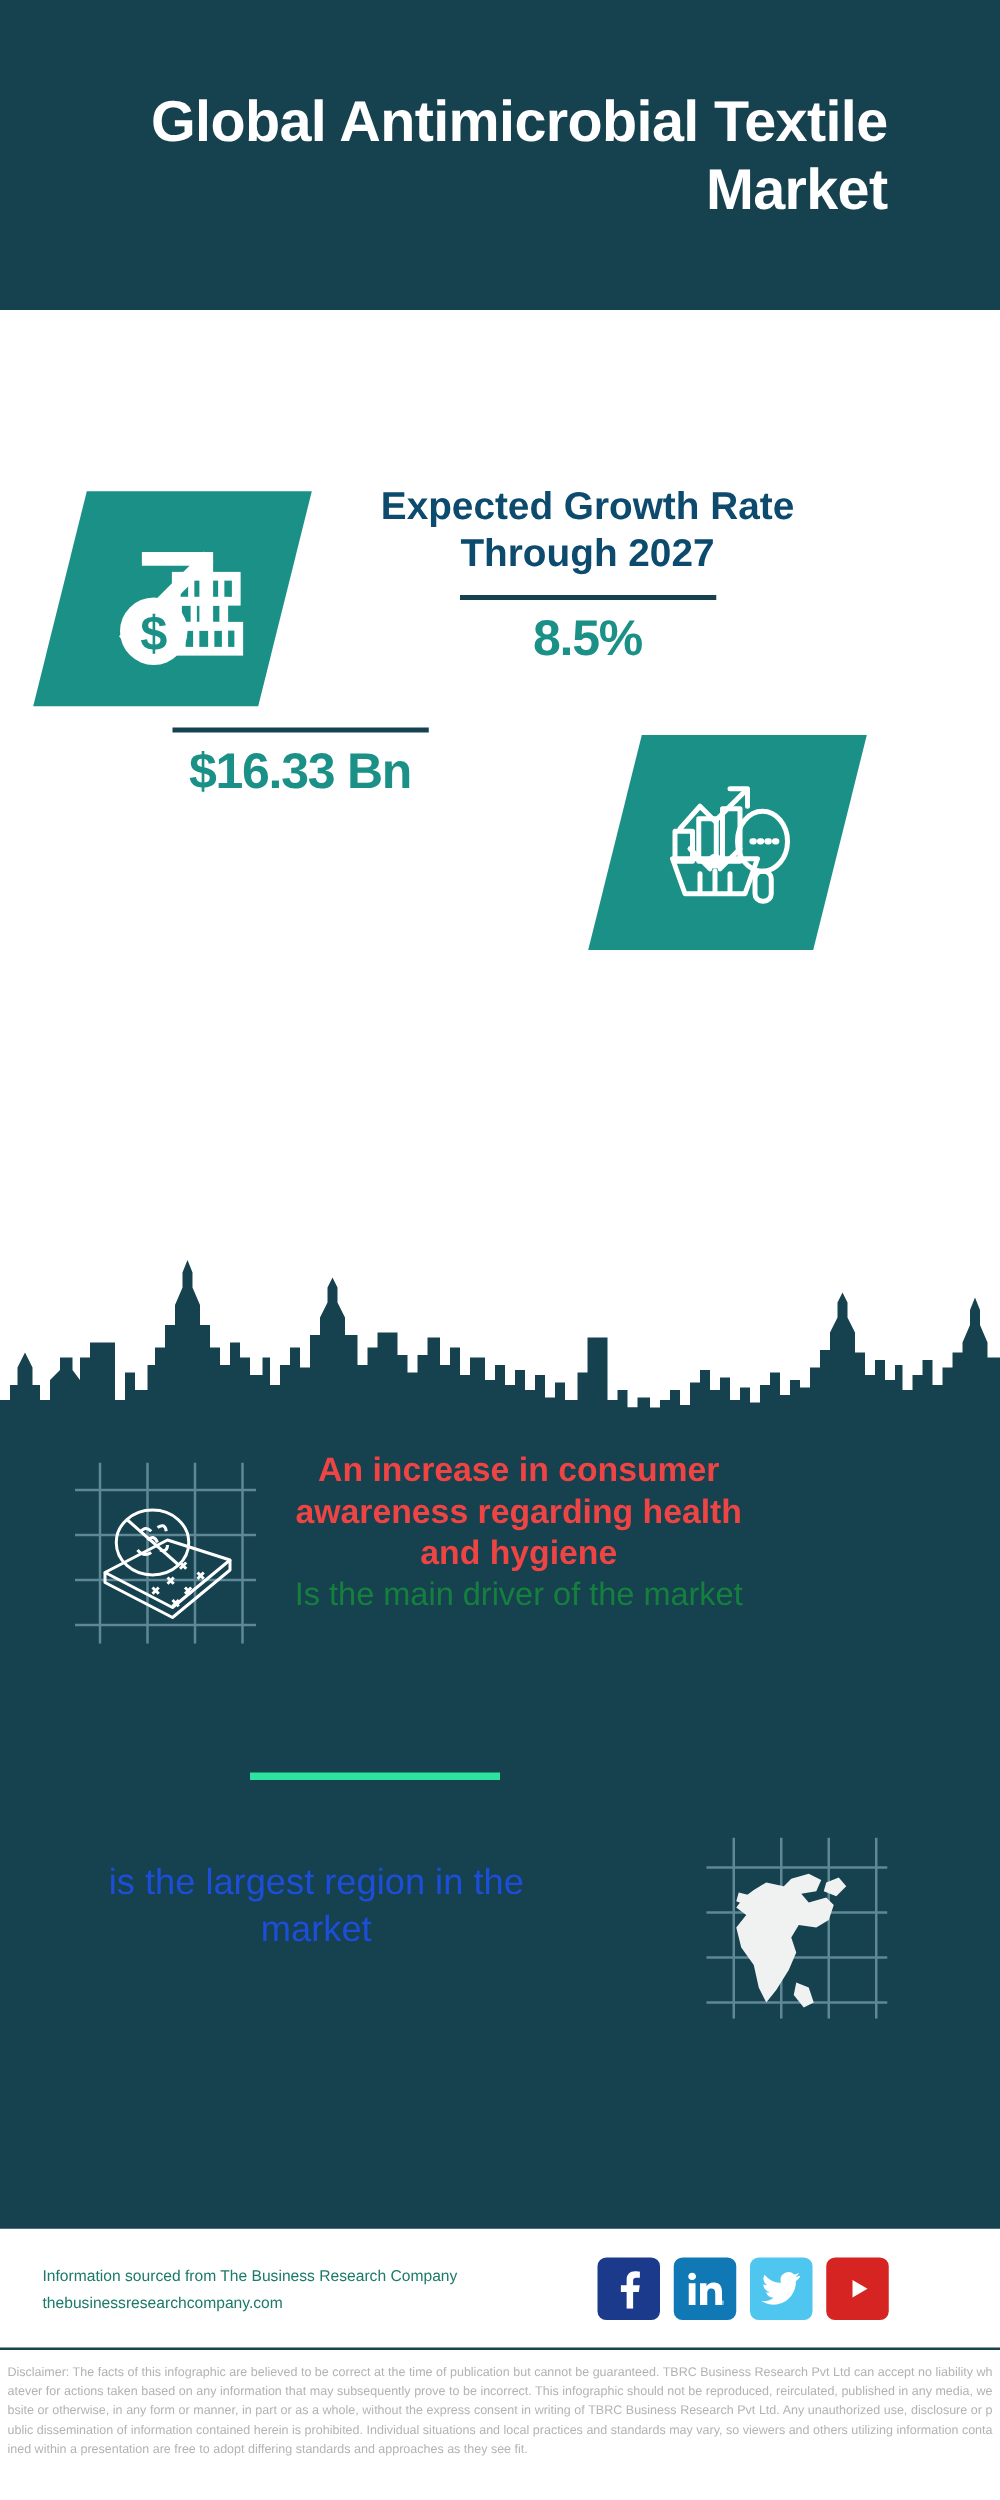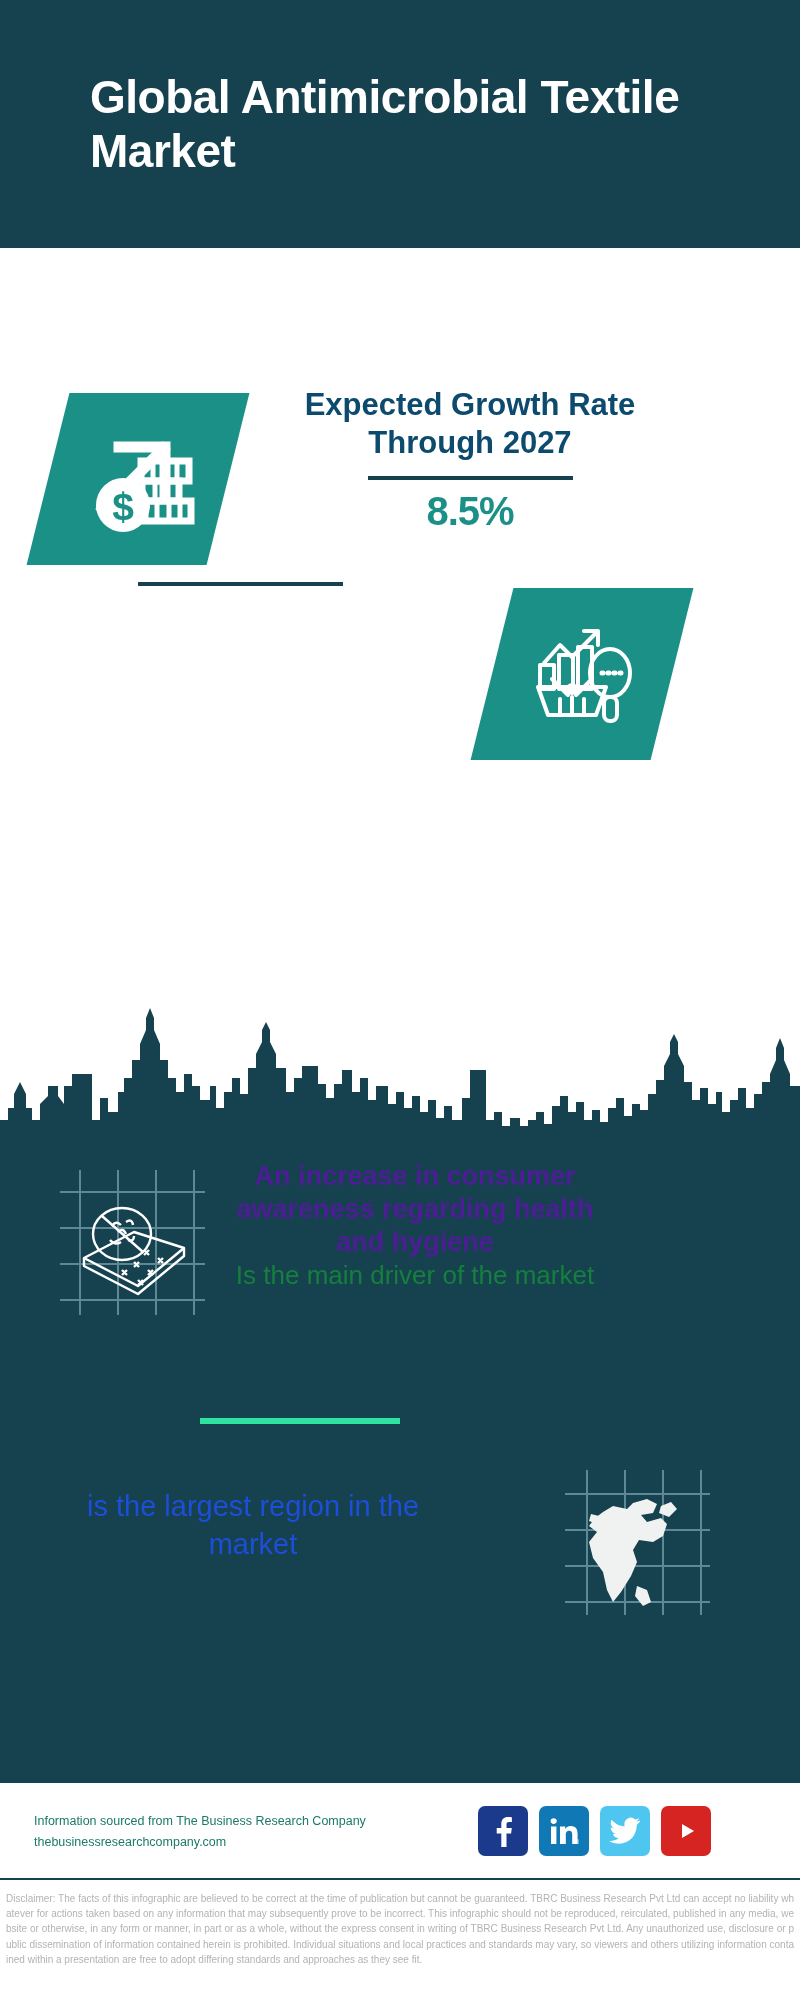--- a/index.html
+++ b/index.html
@@ -16,21 +16,21 @@
   .header {
     position:absolute; left:0; top:0; width:800px; height:248px;
     background:#16414f;
     display:flex; align-items:center; justify-content:center;
   }
   .header-title {
     color:#ffffff;
     font-size:46px;
     font-weight:bold;
     line-height:1.18;
-    text-align:left;
+    text-align:right;
     letter-spacing:-0.5px;
     max-width:620px;
   }
 
   
   .white-area { position:absolute; left:0; top:248px; width:800px; height:760px; background:#fff; }
 
   .para-badge {
     position:absolute;
     background:#1b9086;
@@ -71,21 +71,21 @@
   .driver-row { position:absolute; left:0; top:1160px; width:800px; height:250px; }
   .region-row { position:absolute; left:0; top:1460px; width:800px; height:260px; }
 
   .icon-grid { position:absolute; }
   .driver-icon { left:60px; top:10px; width:145px; height:145px; }
   .region-icon { left:565px; top:10px; width:145px; height:145px; }
 
   .dark-text { position:absolute; text-align:center; }
   .driver-text { left:225px; top:0px; width:380px; }
   .region-text { left:58px; top:28px; width:390px; }
-  .hl { color:#4c1d95; font-size:27px; font-weight:bold; line-height:1.22; display:block; }
+  .hl { color:#ef4444; font-size:27px; font-weight:bold; line-height:1.22; display:block; }
   .hl-lg { color:#2ee3a0; font-size:30px; font-weight:bold; line-height:1.25; display:block; }
   .sub { color:#15803d; font-size:26px; font-weight:normal; line-height:1.3; display:block; }
   .sub-lg { color:#1d4ed8; font-size:29px; font-weight:normal; line-height:1.3; display:block; }
 
   .mid-divider {
     position:absolute; left:200px; top:1418px; width:200px; height:6px;
     background:#2ee3a0;
   }
 
   
@@ -151,20 +151,21 @@
     </div>
 
     <div class="stat-text stat1-text">
       <div class="stat-label">Expected Growth Rate Through 2027</div>
       <div class="stat-rule"></div>
       <div class="stat-value">8.5%</div>
     </div>
 
     <div class="stat-text stat2-text">
       <div class="stat-rule"></div>
+      <div class="stat-value">$16.33 Bn</div>
     </div>
 
     <div class="para-badge stat2-badge">
       <div class="para-inner">
         <svg width="112" height="110" viewBox="0 0 112 110" fill="none" stroke="#fff" stroke-width="4" stroke-linecap="round" stroke-linejoin="round">
 
           <polyline points="18,44 34,26 46,38 70,14" fill="none"></polyline>
           <polyline points="58,12 72,12 72,26" fill="none"></polyline>
 
           <rect x="14" y="46" width="14" height="24" fill="none"></rect>

